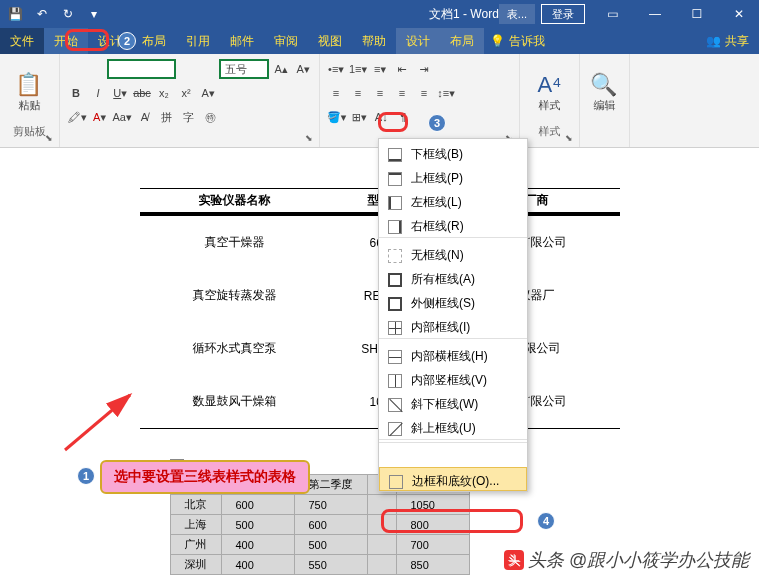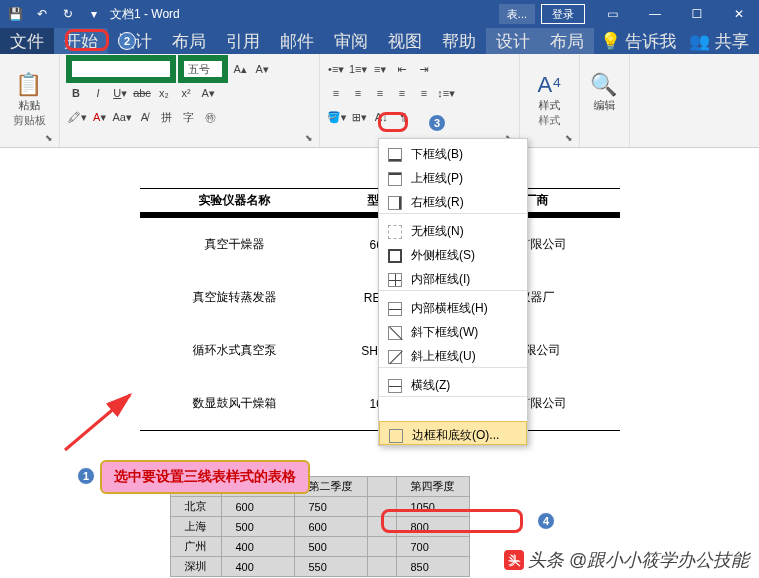--- a/index.html
+++ b/index.html
@@ -1,53 +1,53 @@
 <!DOCTYPE html>
 <html><head>
 <meta charset="utf-8">
 <style>
 * { margin: 0; padding: 0; box-sizing: border-box; font-family: "Microsoft YaHei", sans-serif; }
 body { background: #fff; width: 759px; height: 578px; overflow: hidden; position: relative; }
 
 .titlebar { background: #2b579a; height: 28px; display: flex; align-items: center; color: #fff; font-size: 12px; }
 .titlebar .qat { display: flex; gap: 2px; padding: 0 4px; }
 .titlebar .qat .btn { width: 24px; height: 24px; display: flex; align-items: center; justify-content: center; cursor: pointer; }
-.titlebar .title { flex: 1; text-align: left; }
+.titlebar .title { flex: 1; text-align: right; }
 .titlebar .right { display: flex; align-items: center; gap: 2px; }
 .titlebar .right .btn { width: 40px; height: 28px; display: flex; align-items: center; justify-content: center; cursor: pointer; }
 .titlebar .ctx-tab { background: #4a6fa8; padding: 0 8px; height: 20px; display: flex; align-items: center; margin-right: 4px; font-size: 11px; }
 .titlebar .login { padding: 0 10px; height: 20px; border: 1px solid #fff; margin-right: 6px; font-size: 11px; display: flex; align-items: center; }
 
-.menubar { background: #2b579a; height: 26px; display: flex; align-items: center; color: #e5e5e5; font-size: 17px; }
+.menubar { background: #2b579a; height: 26px; display: flex; align-items: center; color: #fde047; font-size: 12px; }
 .menubar .tab { padding: 0 10px; height: 26px; display: flex; align-items: center; cursor: pointer; }
 .menubar .tab.file { background: #1e3f6f; }
 .menubar .tab.active { background: #3b67a6; }
 .menubar .tab.ctx { background: #4a6fa8; }
 .menubar .tell { display: flex; align-items: center; gap: 4px; margin-left: 6px; }
 .menubar .share { margin-left: auto; padding: 0 10px; display: flex; align-items: center; gap: 4px; }
 
 .highlight-red { border: 3px solid #e33; border-radius: 8px; position: absolute; pointer-events: none; }
 .num-badge { width: 18px; height: 18px; border-radius: 50%; background: #4a7dbf; color: #fff; font-size: 11px; font-weight: bold; display: flex; align-items: center; justify-content: center; position: absolute; border: 1px solid #fff; }
 
 .ribbon { background: #f3f3f3; height: 94px; border-bottom: 1px solid #d0d0d0; display: flex; font-size: 11px; color: #444; }
 .ribbon .group { border-right: 1px solid #e0e0e0; padding: 2px 6px; display: flex; flex-direction: column; position: relative; }
-.ribbon .group .label { text-align: center; font-size: 11px; color: #666; position: absolute; bottom: 19px; left: 0; right: 0; }
+.ribbon .group .label { text-align: center; font-size: 11px; color: #666; position: absolute; bottom: 8px; left: 0; right: 0; }
 .ribbon .big-btn { display: flex; flex-direction: column; align-items: center; justify-content: center; padding: 2px 6px; cursor: pointer; height: 72px; }
 .ribbon .big-btn .icon { font-size: 22px; }
 .ribbon .rows { display: flex; flex-direction: column; gap: 2px; padding-top: 2px; }
 .ribbon .row { display: flex; align-items: center; gap: 2px; height: 22px; }
 .ribbon .tbtn { min-width: 20px; height: 20px; display: flex; align-items: center; justify-content: center; cursor: pointer; border: 1px solid transparent; }
-.ribbon .combo { border: 6px solid #15803d; background: #fff; height: 28px; padding: 0 4px; display: flex; align-items: center; font-size: 11px; min-width: 50px; }
+.ribbon .combo { border: 2px solid #15803d; background: #fff; height: 20px; padding: 0 4px; display: flex; align-items: center; font-size: 11px; min-width: 50px; margin-left: 41px; }
 .ribbon .dialog-launcher { position: absolute; bottom: 2px; right: 2px; width: 12px; height: 12px; font-size: 9px; color: #666; cursor: pointer; }
 
 .doc-area { position: absolute; top: 148px; left: 0; right: 0; bottom: 0; background: #fff; overflow: hidden; }
 .page { background: #fff; margin: 0 auto; width: 700px; padding: 20px 40px; font-size: 12px; }
 
 .table1 { width: 480px; margin: 20px auto 0; border-collapse: collapse; font-size: 12px; }
-.table1 th { border-top: 1.5px solid #000; border-bottom: 6px solid #000000; padding: 3px 8px; font-weight: bold; }
+.table1 th { border-top: 1.5px solid #000; border-bottom: 4px solid #000000; padding: 3px 8px; font-weight: bold; }
 .table1 td { padding: 18px 8px; text-align: center; }
 .table1 tr:last-child td { border-bottom: 1.5px solid #000; }
 
 .table2-wrap { margin: 30px 0 0 100px; }
 .table-handle { width: 14px; height: 14px; border: 1px solid #888; display: flex; align-items: center; justify-content: center; font-size: 10px; color: #666; margin-bottom: 1px; }
 .table2 { border-collapse: collapse; font-size: 11px; }
 .table2 td, .table2 th { border: 1px solid #aaa; padding: 2px 14px; background: #d8d8d8; text-align: left; font-weight: normal; }
 .table2 th { font-weight: normal; }
 
 .dropdown { position: absolute; top: 138px; left: 378px; width: 150px; background: #fff; border: 1px solid #ccc; box-shadow: 2px 2px 6px rgba(0,0,0,0.25); font-size: 12px; z-index: 100; }
@@ -296,69 +296,81 @@
       <span>下框线(B)</span>
     </div>
     <div class="item">
       <span class="icon">
         <span class="border-icon bi-top"></span>
       </span>
       <span>上框线(P)</span>
     </div>
     <div class="item">
       <span class="icon">
+        <span class="border-icon bi-left"></span>
+      </span>
+      <span>左框线(L)</span>
+    </div>
+    <div class="item">
+      <span class="icon">
         <span class="border-icon bi-right"></span>
       </span>
       <span>右框线(R)</span>
     </div>
     <div class="sep"></div>
     <div class="item">
       <span class="icon">
         <span class="border-icon bi-none"></span>
       </span>
       <span>无框线(N)</span>
     </div>
     <div class="item">
       <span class="icon">
+        <span class="border-icon bi-all"></span>
+      </span>
+      <span>所有框线(A)</span>
+    </div>
+    <div class="item">
+      <span class="icon">
         <span class="border-icon bi-outside"></span>
       </span>
       <span>外侧框线(S)</span>
     </div>
     <div class="item">
       <span class="icon">
         <span class="border-icon bi-inside"></span>
       </span>
       <span>内部框线(I)</span>
     </div>
     <div class="sep"></div>
     <div class="item">
       <span class="icon">
         <span class="border-icon bi-hinside"></span>
       </span>
       <span>内部横框线(H)</span>
     </div>
     <div class="item">
       <span class="icon">
+        <span class="border-icon bi-vinside"></span>
+      </span>
+      <span>内部竖框线(V)</span>
+    </div>
+    <div class="item">
+      <span class="icon">
         <span class="border-icon bi-diagdown"></span>
       </span>
       <span>斜下框线(W)</span>
     </div>
     <div class="item">
       <span class="icon">
         <span class="border-icon bi-diagup"></span>
       </span>
       <span>斜上框线(U)</span>
     </div>
     <div class="sep"></div>
-    <div class="item">
-      <span class="icon">
-        <span class="border-icon bi-hline"></span>
-      </span>
-      <span>横线(Z)</span>
-    </div>
     <div class="sep"></div>
     <div class="item highlighted">
       <span class="icon">
         <span class="border-icon "></span>
       </span>
       <span>边框和底纹(O)...</span>
     </div>
   </div>
 
 <div class="highlight-red" style="top:29px; left:65px; width:44px; height:22px"></div>

